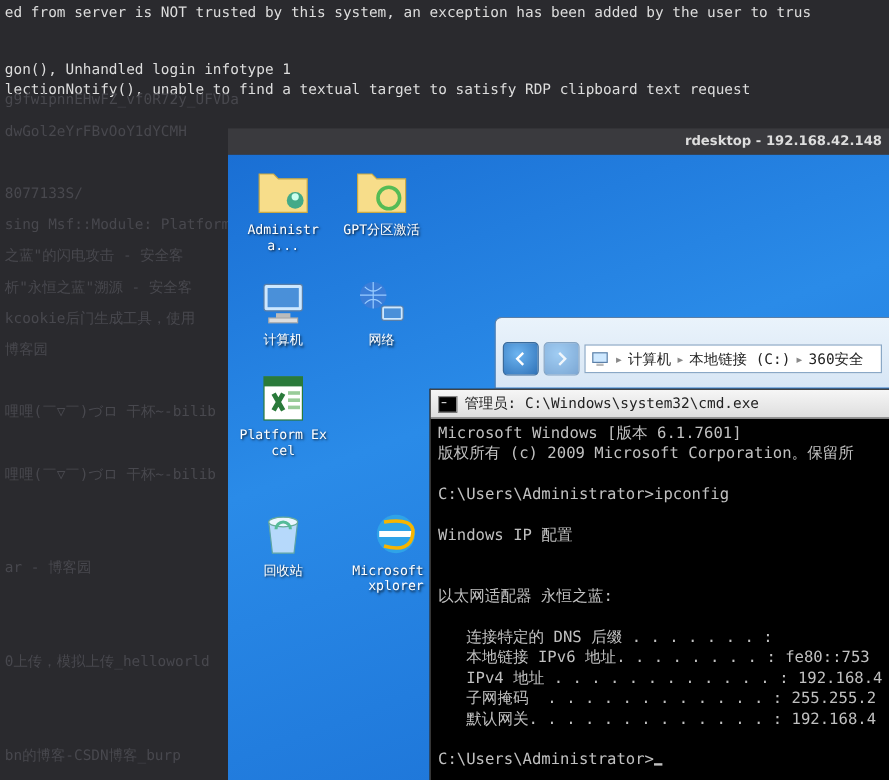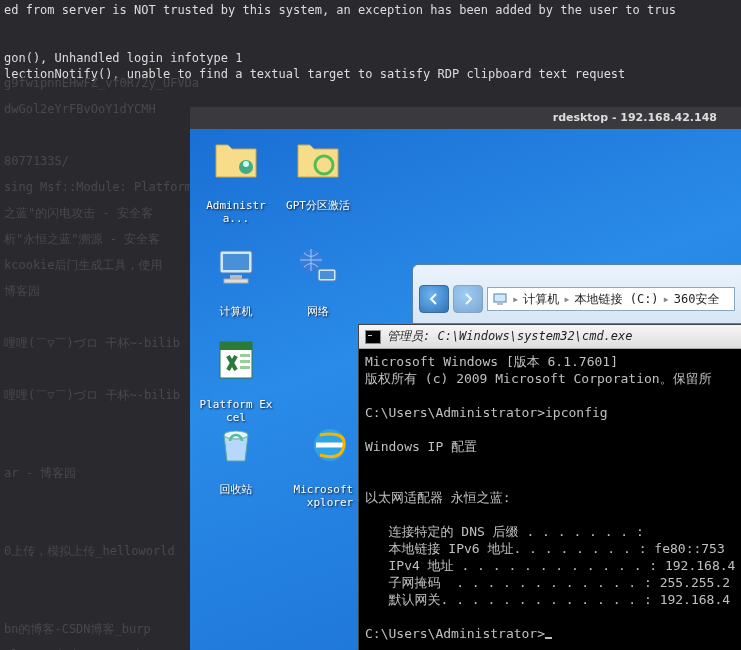--- a/index.html
+++ b/index.html
@@ -36,21 +36,21 @@
 .rdesktop-title {
   position: absolute;
   top: 107px;
   left: 190px;
   right: 0;
   height: 22px;
   background: #3a3a3e;
   color: #ddd;
   font-size: 11px;
   text-align: right;
-  padding: 4px 24px 0 0;
+  padding: 4px 6px 0 0;
   font-family: "DejaVu Sans", sans-serif;
 }
 .desktop {
   position: absolute;
   top: 129px;
   left: 190px;
   right: 0;
   bottom: 0;
   background: linear-gradient(160deg, #1a6fd4 0%, #2a8be8 40%, #1a6fd4 100%);
 }
@@ -74,21 +74,21 @@
   height: 48px;
   display: flex;
   align-items: center;
   justify-content: center;
 }
 .icon-label {
   color: #fff;
   font-size: 11px;
   text-align: center;
   text-shadow: 1px 1px 2px rgba(0,0,0,0.8);
-  margin-top: 14px;
+  margin-top: 0;
   line-height: 13px;
   max-width: 74px;
   word-break: break-all;
 }
 .explorer-window {
   position: absolute;
   top: 135px;
   left: 222px;
   right: 0;
   height: 60px;
@@ -144,21 +144,20 @@
 .cmd-title {
   height: 24px;
   background: linear-gradient(#f6f6f6, #dedede);
   border-bottom: 1px solid #aaa;
   display: flex;
   align-items: center;
   font-size: 12px;
   color: #222;
   padding-left: 6px;
   gap: 6px;
-  font-style: italic;
 }
 .cmd-icon {
   width: 16px; height: 14px;
   background: #000;
   border: 1px solid #888;
   position: relative;
 }
 .cmd-icon::after {
   content: "";
   position: absolute;

